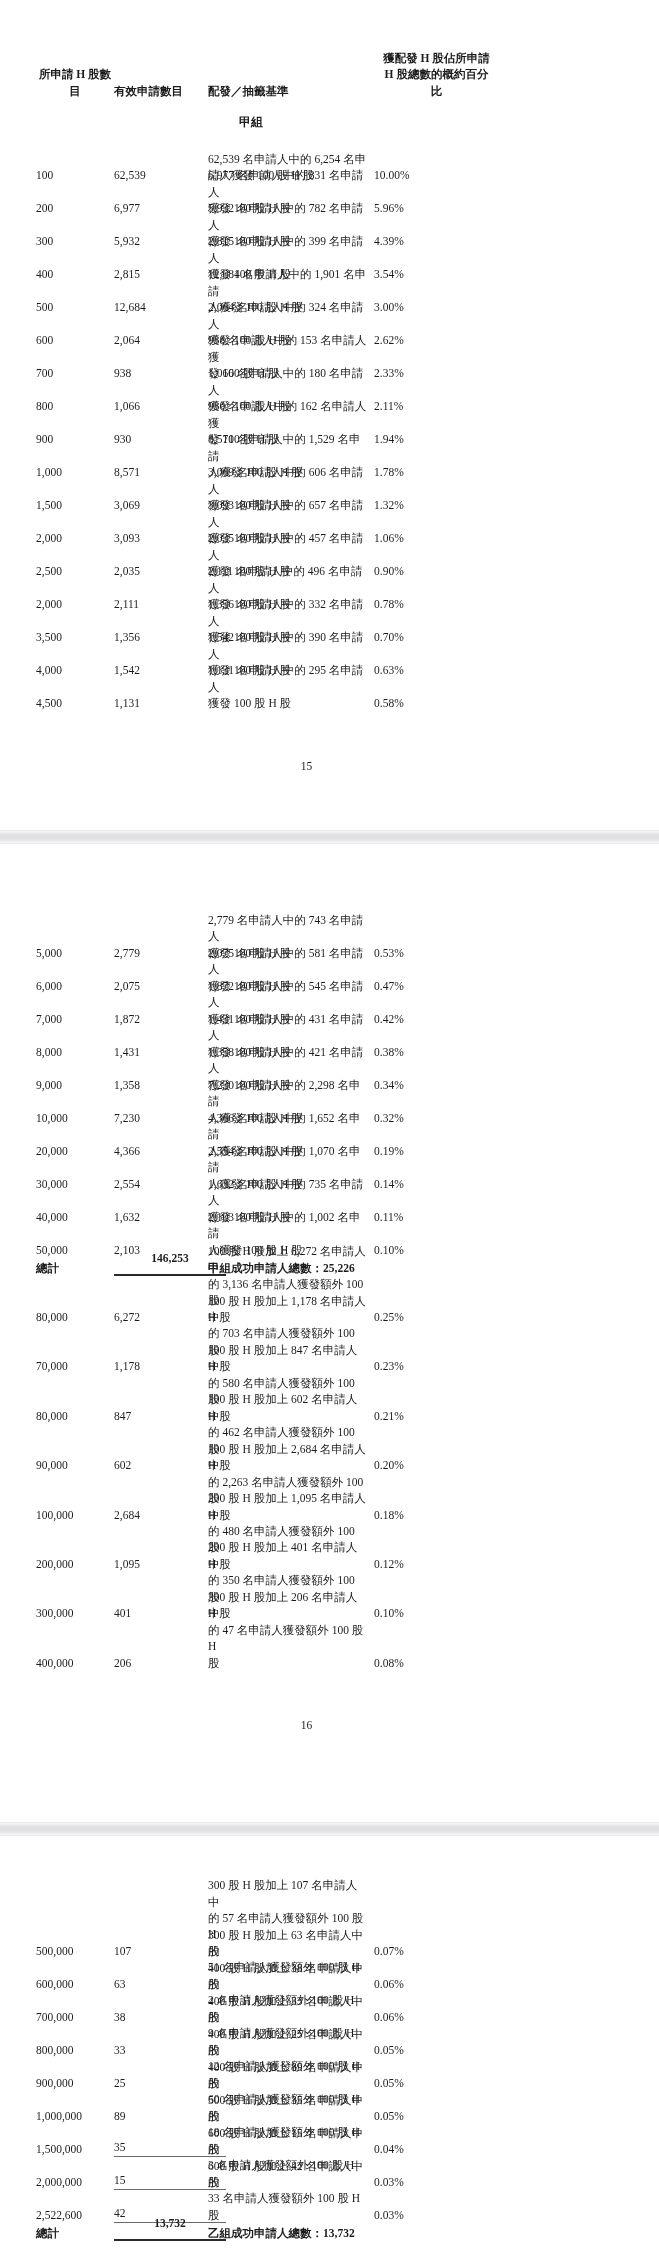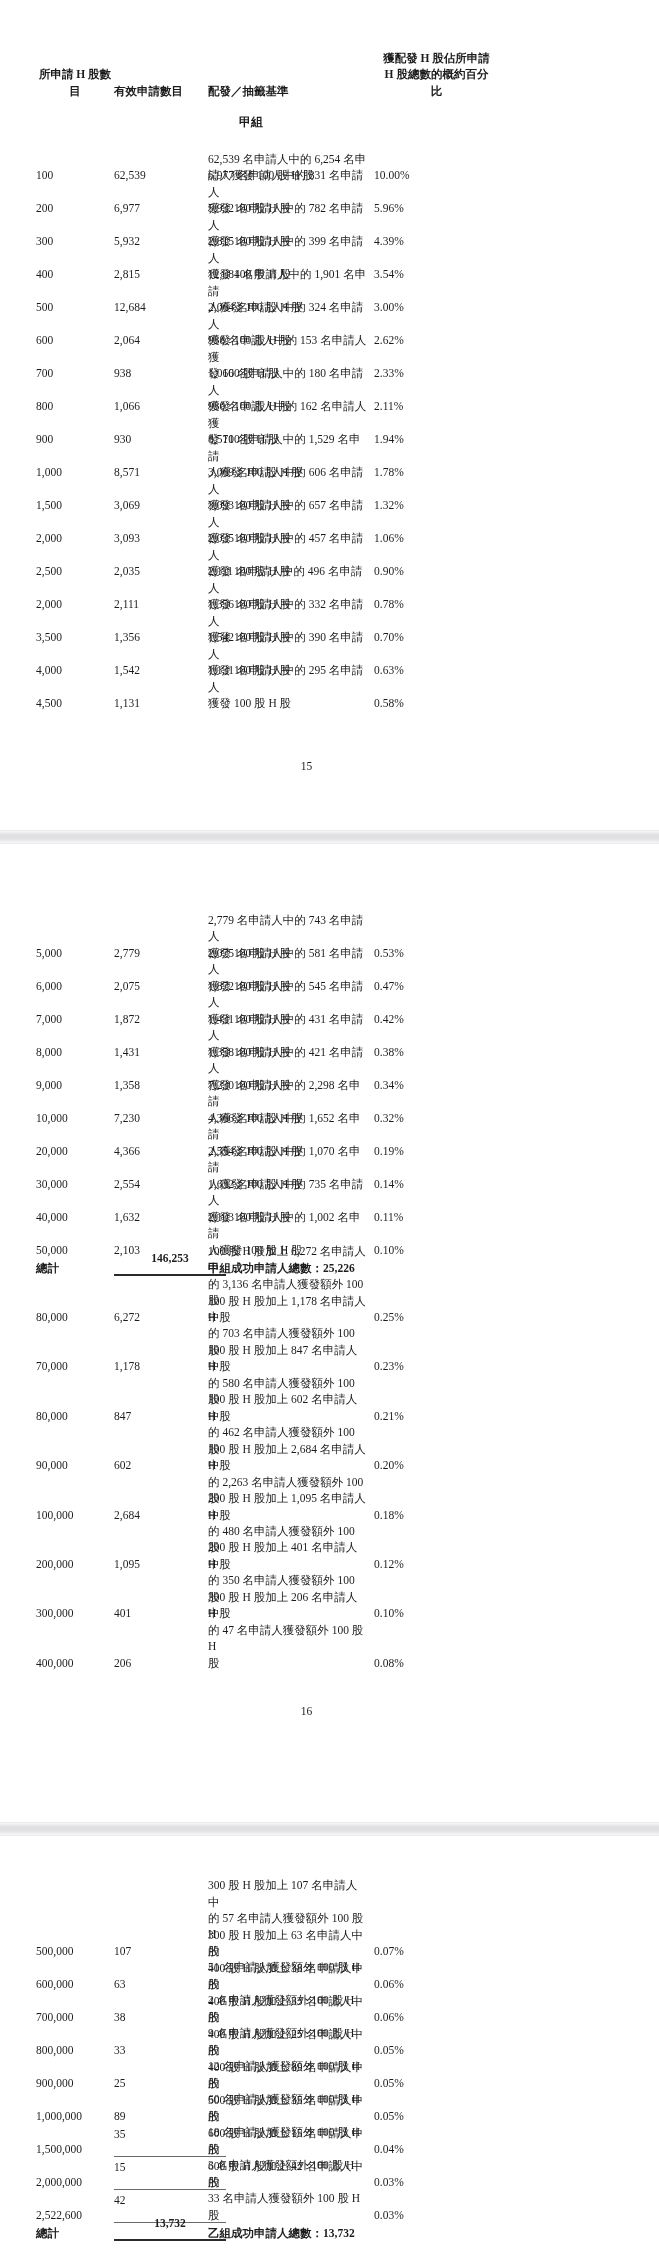--- a/index.html
+++ b/index.html
@@ -18,22 +18,22 @@
   .rt .c{font-weight:bold;}
   .c{box-sizing:border-box;flex:0 0 auto;}
   .c1{width:78px;}
   .c2{width:94px;}
   .c3{width:160px;white-space:pre-line;}
   .c4{width:131px;padding-left:6px;}
   .thead .c1,.thead .c4{white-space:pre-line;text-align:center;}
   .group-title{font-weight:bold;font-size:12px;line-height:16.45px;padding-left:239px;margin-top:15px;}
   .rows-a1{margin-top:20px;}
   .pagenum{text-align:center;padding-right:46px;margin-top:47px;font-size:11.5px;}
-  .page2 .pagenum{margin-top:32px;}
-  .ul{display:inline-block;width:112px;border-bottom:1px solid #6a6a6a;padding-bottom:14px;}
+  .page2 .pagenum{margin-top:46px;}
+  .ul{display:inline-block;width:112px;border-bottom:1px solid #6a6a6a;padding-bottom:1px;}
   .ulthick{display:inline-block;width:112px;border-bottom:2px solid #2a2a2a;padding-bottom:8px;text-align:center;}
 </style>
 </head>
 <body>
 
 <div class="canvas">
   <div class="page page1" id="page1">
       <div class="thead">
         <div class="c c1">所申請 H 股數
 目</div>

